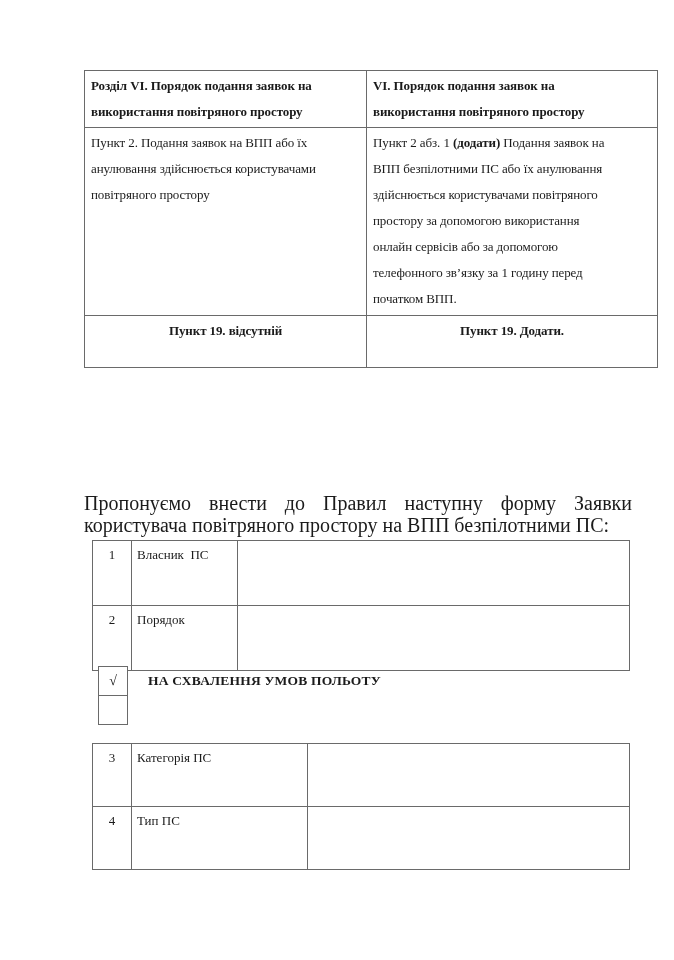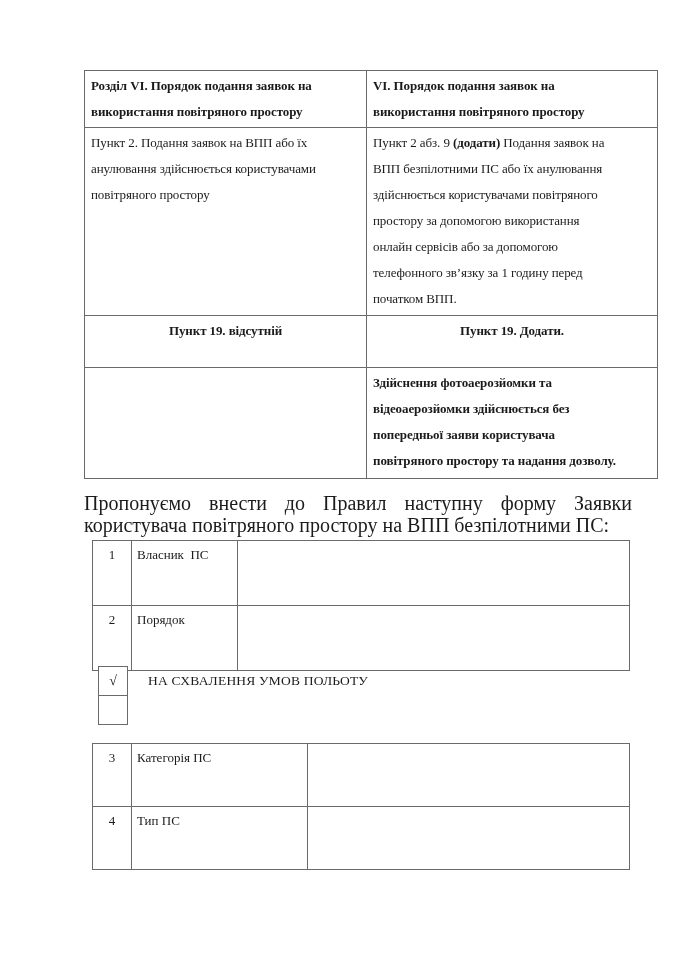--- a/index.html
+++ b/index.html
@@ -90,57 +90,51 @@
     line-height: 28px;
     text-align: center;
     flex: 0 0 auto;
     background: #fff;
   }
   .cblabel {
     margin-left: 20px;
     font-size: 13.5px;
     white-space: pre-wrap;
     letter-spacing: 0.2px;
+    font-weight: bold;
   }
 </style>
 </head>
 <body>
 
 <div class="page">
 
   <table class="cmp">
     <tbody>
         <tr class="rh-hdr">
       <td class="c1 b">Розділ VI. Порядок подання заявок на
 використання повітряного простору</td>
       <td class="c2 b">VI. Порядок подання заявок на
 використання повітряного простору</td>
     </tr>
     <tr class="rh-p2">
       <td class="c1">Пункт 2. Подання заявок на ВПП або їх
 анулювання здійснюється користувачами
 повітряного простору</td>
-      <td class="c2"><span>Пункт 2 абз. 9 </span><span class="b">(додати)</span><span>  Подання заявок на
+      <td class="c2"><span>Пункт 2 абз. 1 </span><span class="b">(додати)</span><span>  Подання заявок на
 ВПП безпілотними ПС або їх анулювання
 здійснюється користувачами повітряного
 простору за допомогою використання
 онлайн сервісів або за допомогою
 телефонного зв’язку за 1 годину перед
 початком ВПП.</span></td>
     </tr>
     <tr class="rh-p19">
       <td class="c1 b">Пункт 19. відсутній</td>
       <td class="c2 b">Пункт 19. Додати.</td>
-    </tr>
-    <tr class="rh-add">
-      <td class="c1"></td>
-      <td class="c2 b">Здійснення фотоаерозйомки та
-відеоаерозйомки здійснюється без
-попередньої заяви користувача
-повітряного простору та надання дозволу.</td>
     </tr>
   </tbody>
     </table>
 
   <div class="para">Пропонуємо внести до Правил наступну форму Заявки користувача повітряного простору на ВПП безпілотними ПС:</div>
 
   <table class="form t2">
     <tbody>
         <tr>
       <td class="num">1</td>

